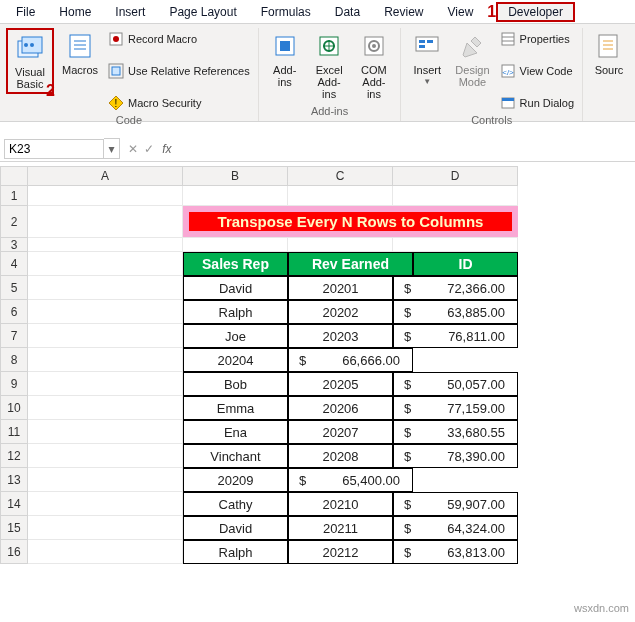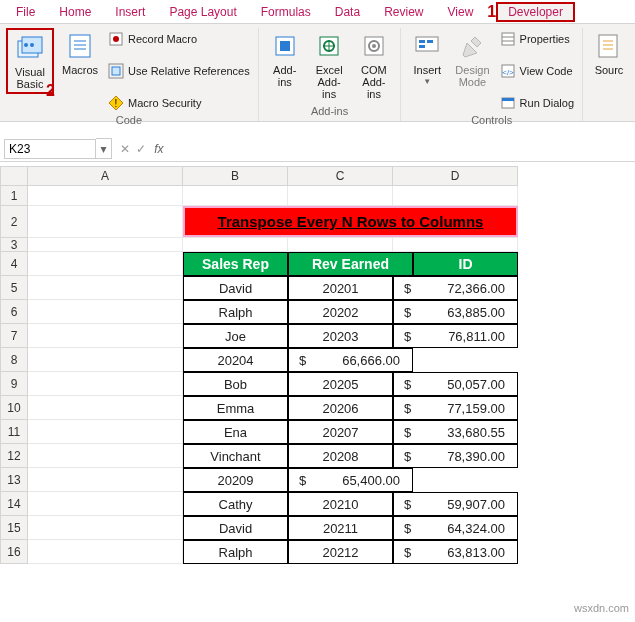--- a/index.html
+++ b/index.html
@@ -1,40 +1,40 @@
 <!DOCTYPE html>
 <html><head>
 <meta charset="utf-8">
 <style>
 * { box-sizing: border-box; }
 body { margin: 0; font-family: 'Segoe UI', Arial, sans-serif; font-size: 12px; background: #fff; color: #222; width: 635px; }
 
 
 .tabs { display: flex; align-items: center; border-bottom: 1px solid #d4d4d4; background: #fff; padding: 0 4px; height: 24px; }
-.tab { padding: 3px 12px; font-size: 12px; color: #be185d; cursor: pointer; }
+.tab { padding: 3px 12px; font-size: 12px; color: #0f172a; cursor: pointer; }
 .tab.active { background: #f3f2f1; }
 .dev-highlight { border: 2px solid #c00000; padding: 0; }
 .dev-highlight .tab { padding: 1px 10px; }
 
 
 .ribbon { display: flex; background: #f3f2f1; border-bottom: 1px solid #d4d4d4; height: 98px; padding: 4px 0 0 0; position: relative; }
 .group { display: flex; flex-direction: column; padding: 0 6px; border-right: 1px solid #e1dfdd; }
 .group-body { display: flex; flex: 1; align-items: flex-start; gap: 4px; }
 .group-label { text-align: center; font-size: 11px; color: #666; padding: 2px 0 4px; }
 .big-btn { display: flex; flex-direction: column; align-items: center; padding: 2px 4px; gap: 2px; text-align: center; font-size: 11px; line-height: 1.1; cursor: pointer; }
 .big-btn .ico { width: 32px; height: 32px; display: flex; align-items: center; justify-content: center; }
 .small-list { display: flex; flex-direction: column; gap: 14px; padding-top: 2px; }
 .small-btn { display: flex; align-items: center; gap: 4px; font-size: 11px; padding: 1px 2px; cursor: pointer; white-space: nowrap; }
 .small-btn .ico { width: 16px; height: 16px; display: flex; align-items: center; justify-content: center; }
 .vb-box { border: 2px solid #c00000; padding: 0 2px; }
 .ann { position: absolute; font-size: 16px; font-weight: bold; color: #c00000; }
 
 
 .formula-row { display: flex; align-items: center; border-bottom: 1px solid #d4d4d4; background: #fff; height: 26px; margin-top: 14px; }
-.name-box { width: 92px; border: 1px solid #ccc; margin: 2px 0 2px 4px; padding: 2px 4px; font-size: 12px; background: #fff; }
+.name-box { width: 100px; border: 1px solid #ccc; margin: 2px 0 2px 4px; padding: 2px 4px; font-size: 12px; background: #fff; }
 .name-dd { width: 16px; border: 1px solid #ccc; border-left: none; margin: 2px 0; height: 21px; display:flex; align-items:center; justify-content:center; color:#666; }
 .fx-btns { display: flex; gap: 6px; margin: 0 8px; color: #999; }
 .fx-label { font-style: italic; color: #666; margin-right: 4px; }
 .formula-input { flex: 1; border: none; padding: 2px 4px; font-size: 12px; }
 
 
 .grid { margin-top: 4px; }
 .col-headers { display: flex; }
 .corner { width: 28px; height: 20px; background: #f3f2f1; border: 1px solid #d4d4d4; }
 .col-h { height: 20px; background: #f3f2f1; border: 1px solid #d4d4d4; border-left: none; display: flex; align-items: center; justify-content: center; font-size: 12px; color: #333; }
@@ -44,21 +44,21 @@
 
 
 .cA { width: 155px; } .cB { width: 105px; } .cC { width: 105px; } .cD { width: 125px; }
 
 .r1 { height: 20px; } .r1 .row-h { height: 20px; } .r1 .cell { height: 20px; }
 .r2 { height: 32px; } .r2 .row-h { height: 32px; } .r2 .cell { height: 32px; }
 .r3 { height: 14px; } .r3 .row-h { height: 14px; } .r3 .cell { height: 14px; }
 .data-row .cell, .hdr-row .cell, .data-row .row-h, .hdr-row .row-h { height: 24px; }
 
 
-.banner { position: absolute; left: 0; right: -1px; top: 0; bottom: 0; background: #ff0000; color: #000000; font-weight: bold; font-size: 15px; display: flex; align-items: center; justify-content: center; border: 2px solid #f9a8d4; text-decoration: underline; }
+.banner { position: absolute; left: 0; right: -1px; top: 0; bottom: 0; background: #ff0000; color: #fef9c3; font-weight: bold; font-size: 15px; display: flex; align-items: center; justify-content: center; border: 6px solid #f9a8d4; }
 
 
 .th { background: #00b050; color: #fff; font-weight: bold; font-size: 14px; display:flex; align-items:center; justify-content:center; border: 1px solid #000 !important; }
 .td { border: 1px solid #000 !important; font-size: 13px; background:#fff; }
 .td.center { justify-content: center; }
 .td.money { justify-content: space-between; padding: 0 12px 0 10px; }
 .td.money .cur { }
 .td.money .val { }
 
 .watermark { position: fixed; right: 6px; bottom: 8px; font-size: 11px; color: #999; }

